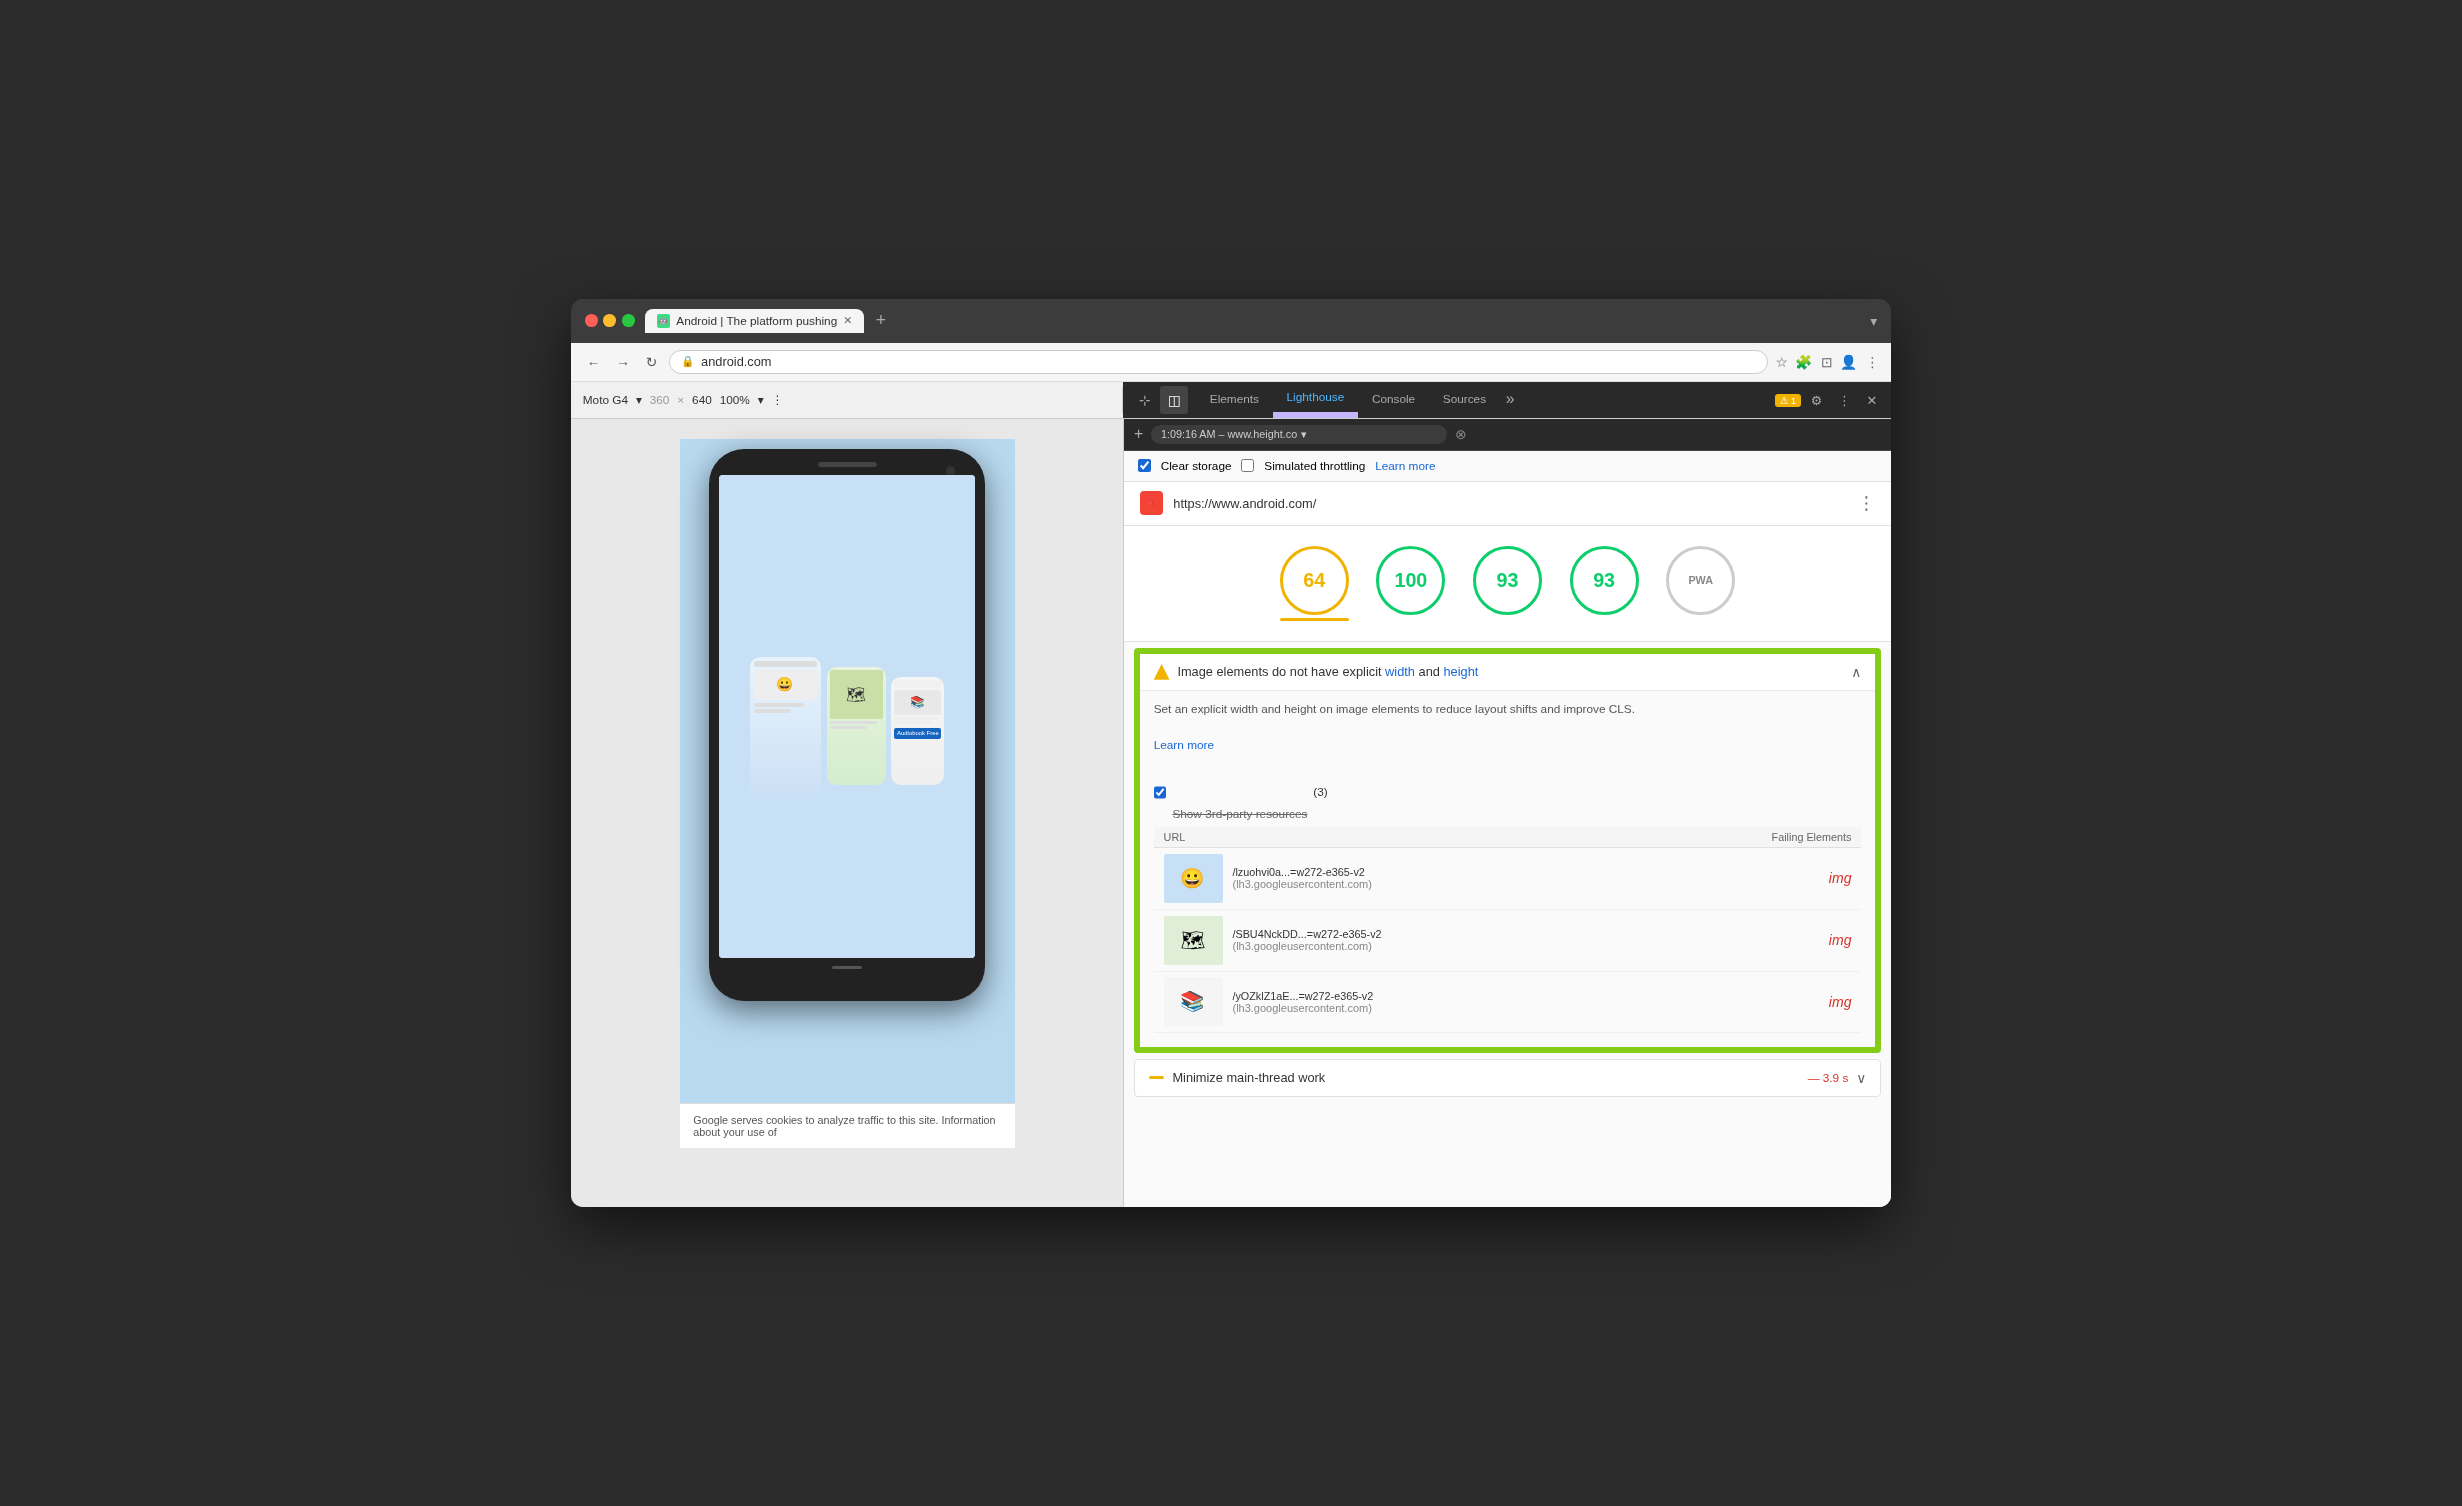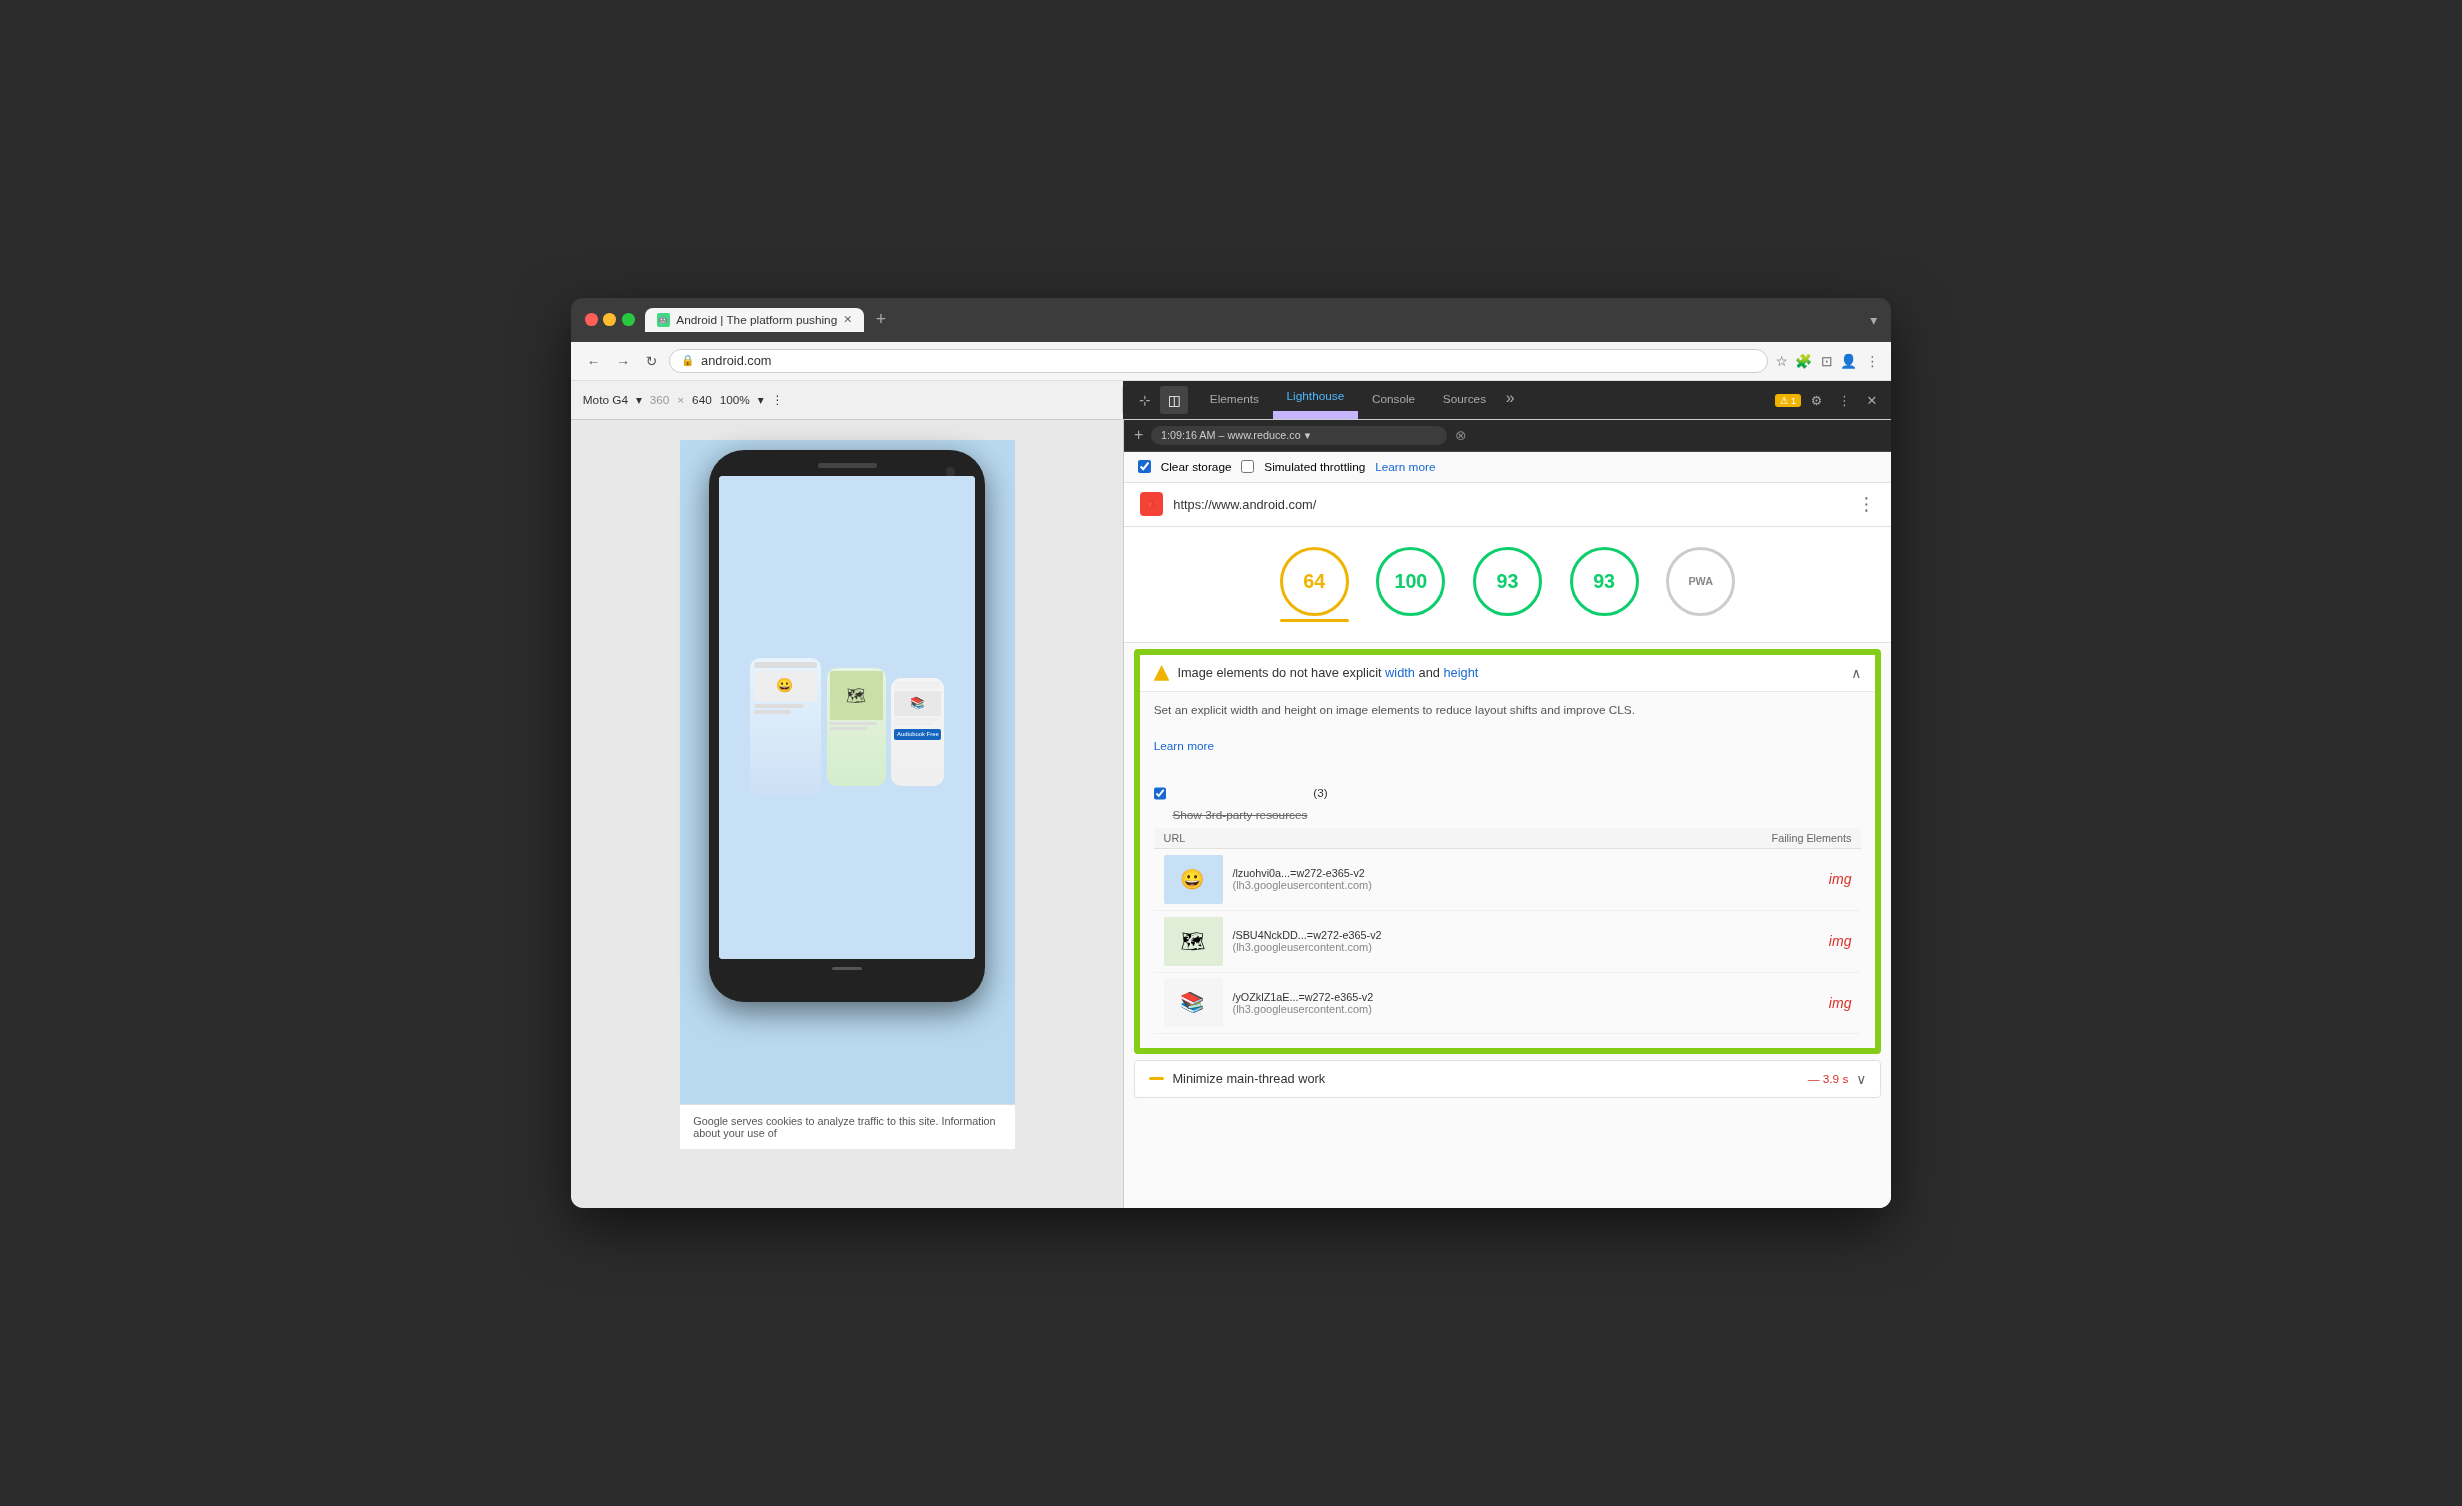--- a/index.html
+++ b/index.html
@@ -178,21 +178,21 @@
       font-size: 11.8px;
       color: #aaa;
       cursor: pointer;
       border-bottom: 2px solid transparent;
       display: flex;
       align-items: center;
       white-space: nowrap;
     }
     .dt-tab.active {
       color: #4db8ff;
-      border-bottom: 8px solid #c4b5fd;
+      border-bottom: 6px solid #c4b5fd;
       justify-content: center;
     }
     .dt-tab-more { color: #aaa; font-size: 15.8px; padding: 7.9px 5.9px; cursor: pointer; }
     .dt-right-controls {
       margin-left: auto;
       display: flex;
       align-items: center;
       gap: 3.9px;
       padding-right: 7.9px;
     }
@@ -734,21 +734,21 @@
           <span>Google serves cookies to analyze traffic to this site. Information about your use of</span>
         </div>
       </div>
     </div>
 
     <div class="devtools-panel">
 
       <div class="devtools-secondary-bar">
         <span class="ds-btn">+</span>
         <div class="ds-url-pill">
-          <span>1:09:16 AM – www.reduce.co</span>
+          <span>1:09:16 AM – www.height.co</span>
           <span>▾</span>
         </div>
         <span class="ds-reload-btn">⊗</span>
       </div>
 
       <div class="lh-content">
 
         <div style="padding: 7.9px 13.8px; display: flex; align-items: center; gap: 9.9px; background: #f9f9f9; border-bottom: 1px solid #e0e0e0; font-size: 11.8px;">
           <input type="checkbox" checked="" style="accent-color: rgb(25, 103, 210);">
           <span>Clear storage</span>

